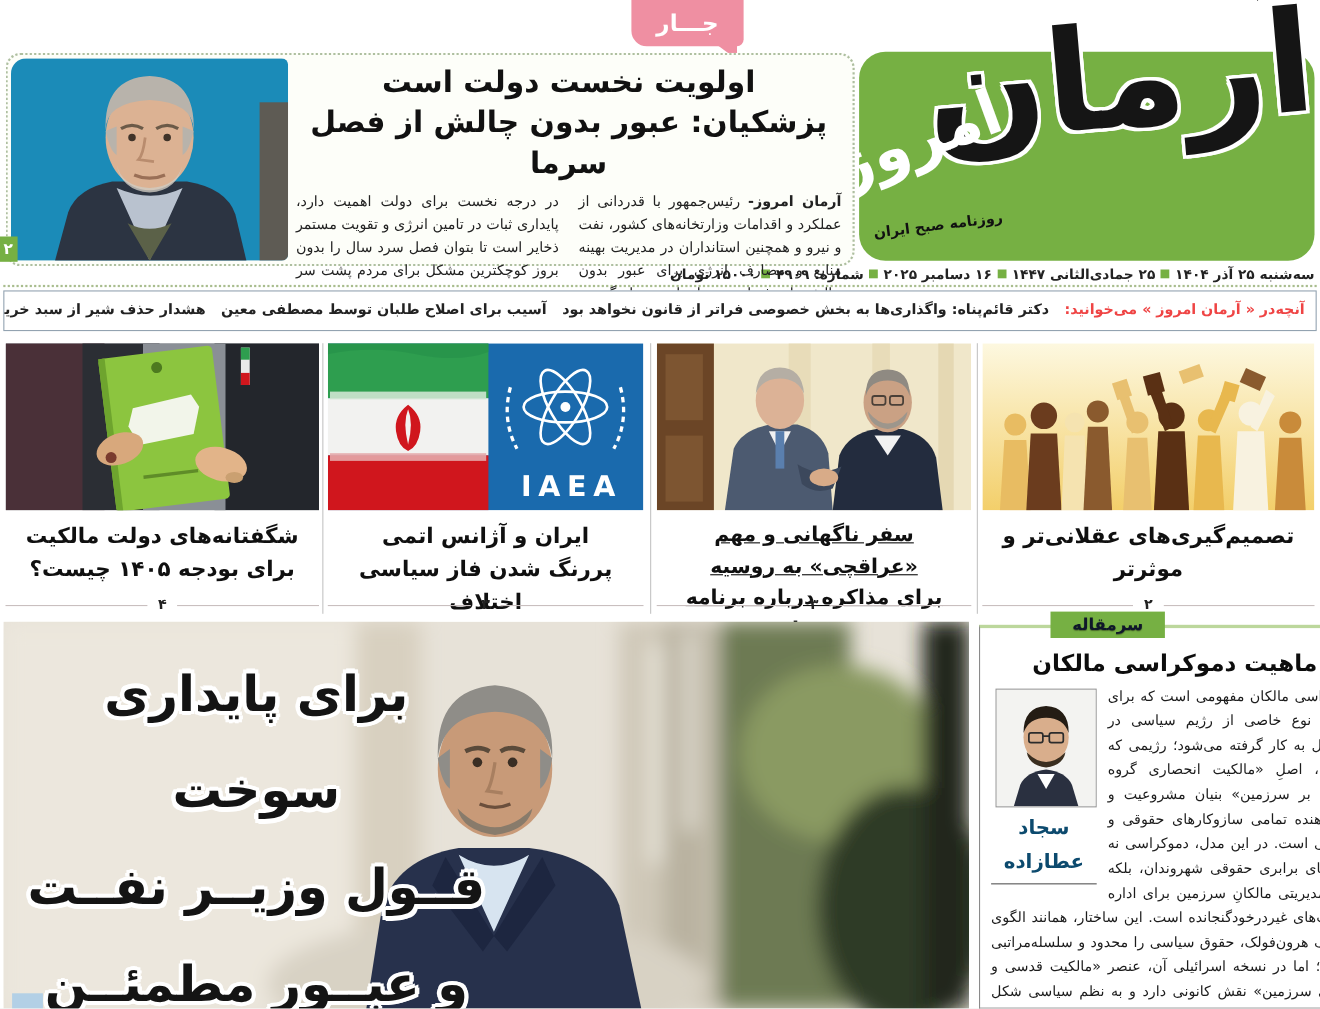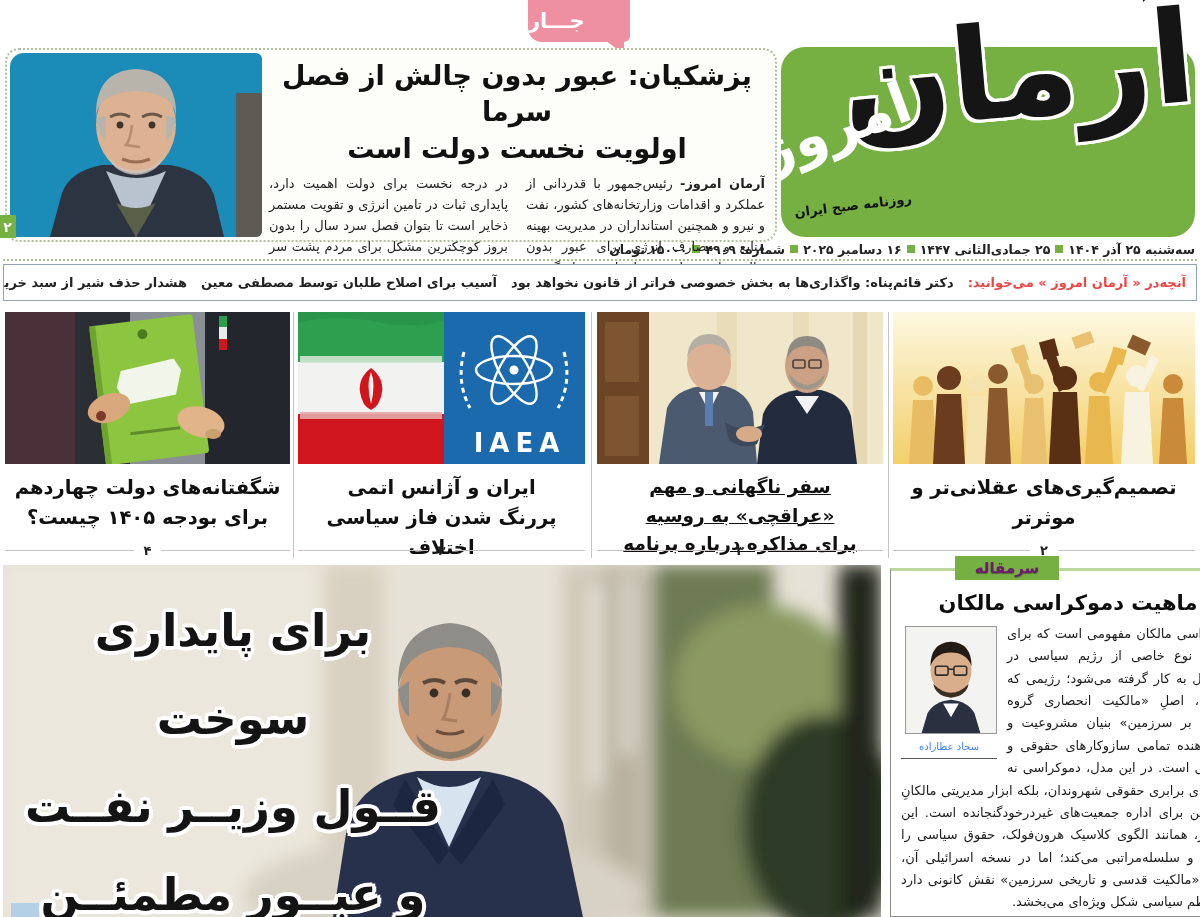--- a/index.html
+++ b/index.html
@@ -5,23 +5,23 @@
   * { margin:0; padding:0; box-sizing:border-box; }
   body { background:#ffffff; font-family:"DejaVu Sans", sans-serif; }
   #page {
     position:relative; width:1200px; height:917px; background:#fff;
     overflow:hidden; outline:1px solid #d5d5d5;
   }
   .rtl { direction:rtl; }
 
   
   .promo-tab {
-    position:absolute; left:528px; top:0; width:102px; height:42px;
+    position:absolute; left:574px; top:0; width:102px; height:42px;
     background:#ef8fa2; border-radius:0 0 6px 14px;
-    display:flex; align-items:center; 
+    display:flex; align-items:center; justify-content:center;
     color:#fff; font-weight:bold; font-size:21px;
   }
   .promo-tab::after {
     content:""; position:absolute; right:6px; bottom:-12px;
     border-left:18px solid transparent; border-top:13px solid #ef8fa2;
   }
 
   
   .masthead-green {
     position:absolute; left:781px; top:47px; width:414px; height:190px;
@@ -116,35 +116,35 @@
   .corner-chip { position:absolute; left:8px; bottom:0; width:28px; height:14px; background:#b3d0e6; }
 
   
   .editorial {
     position:absolute; left:890px; top:568px; width:356px; height:349px;
     border:1px solid #8a8a8a; border-top:3px solid #bcd79c; background:#fff;
     overflow:hidden; padding:6px 10px 0 10px;
   }
   .ed-tag {
     position:absolute; left:955px; top:556px; width:104px; height:24px;
-    background:#76b043; color:#701a75; font-size:15px; font-weight:bold;
+    background:#76b043; color:#0f172a; font-size:15px; font-weight:bold;
     display:flex; align-items:center; justify-content:center;
     text-shadow:0 1px 1px #4a6b2a; z-index:3;
   }
   .ed-title {
     margin-top:14px; text-align:center; direction:rtl;
     font-size:21px; font-weight:bold; color:#0d0d0d;
   }
   .ed-body { margin-top:8px; direction:rtl; text-align:justify; font-size:13px; line-height:1.72; color:#1c1c1c; }
   .author-float {
     float:left; width:96px; margin:3px 10px 2px 0; text-align:center;
     border-bottom:1px solid #555; padding-bottom:3px;
   }
   .author-photo { width:92px; height:108px; border:1px solid #999; overflow:hidden; }
-  .author-name { font-size:10px; font-weight:normal; color:#3b82f6; margin-top:4px; }
+  .author-name { font-size:18px; font-weight:bold; color:#0c4a6e; margin-top:4px; }
 </style>
 </head>
 <body>
 
 <div id="page">
 
   <div class="promo-tab">
     <span>جـــار</span>
   </div>
 
@@ -182,22 +182,22 @@
         <path d="M132 64 Q142 58 152 64" stroke="#6b5a48" stroke-width="3" fill="none"></path>
         <circle cx="110" cy="72" r="3.4" fill="#40342a"></circle>
         <circle cx="142" cy="72" r="3.4" fill="#40342a"></circle>
         <path d="M122 72 Q120 88 116 92 L130 94" stroke="#b98c6e" stroke-width="2.5" fill="none"></path>
         <path d="M112 106 Q126 112 140 106" stroke="#9a6f56" stroke-width="3" fill="none"></path>
         <path d="M96 96 Q100 120 126 122 Q152 120 156 96 Q152 116 126 118 Q100 116 96 96 Z" fill="#cfcac2" opacity="0.8"></path>
       </svg>
     </div>
     <div class="lead-right">
       <div class="lead-headline rtl">
+        <div>اولویت نخست دولت است</div>
         <div>پزشکیان: عبور بدون چالش از فصل سرما</div>
-        <div>اولویت نخست دولت است</div>
       </div>
       <div class="lead-body">
         <b>آرمان امروز-</b><span> رئیس‌جمهور با قدردانی از عملکرد و اقدامات وزارتخانه‌های کشور، نفت و نیرو و همچنین استانداران در مدیریت بهینه منابع و مصارف انرژی برای عبور بدون چالش از فصل سرما، این هماهنگی و عملکرد را مطلوب توصیف کرد و گفت: آنچه در درجه نخست برای دولت اهمیت دارد، پایداری ثبات در تامین انرژی و تقویت مستمر ذخایر است تا بتوان فصل سرد سال را بدون بروز کوچکترین مشکل برای مردم پشت سر ...</span>
       </div>
     </div>
     <div class="lead-badge">۲</div>
   </div>
 
   <div class="ticker rtl">
     <span class="label">آنچه‌در « آرمان امروز » می‌خوانید:</span>
@@ -231,21 +231,21 @@
           <circle cx="144" cy="22" r="5" fill="#4d7a1f"></circle>
           <rect x="120" y="118" width="50" height="3" fill="#5f8c28"></rect>
         </g>
         <ellipse cx="104" cy="96" rx="22" ry="14" fill="#d8a87c" transform="rotate(-20 104 96)"></ellipse>
         <ellipse cx="196" cy="110" rx="24" ry="15" fill="#e2b489" transform="rotate(15 196 110)"></ellipse>
         <ellipse cx="208" cy="122" rx="8" ry="5" fill="#caa071"></ellipse>
         <circle cx="96" cy="104" r="5" fill="#7a3b2e"></circle>
       </svg>
     </div>
     <div class="panel-headline">
-      <div>شگفتانه‌های دولت چهاردهم</div>
+      <div>شگفتانه‌های دولت مالکیت</div>
       <div>برای بودجه ۱۴۰۵ چیست؟</div>
     </div>
     <div class="panel-num">
       <div class="line"></div>
       <div class="num">۴</div>
       <div class="line"></div>
     </div>
   </div>
   <div class="vdiv" style="left:293px;"></div>
 

